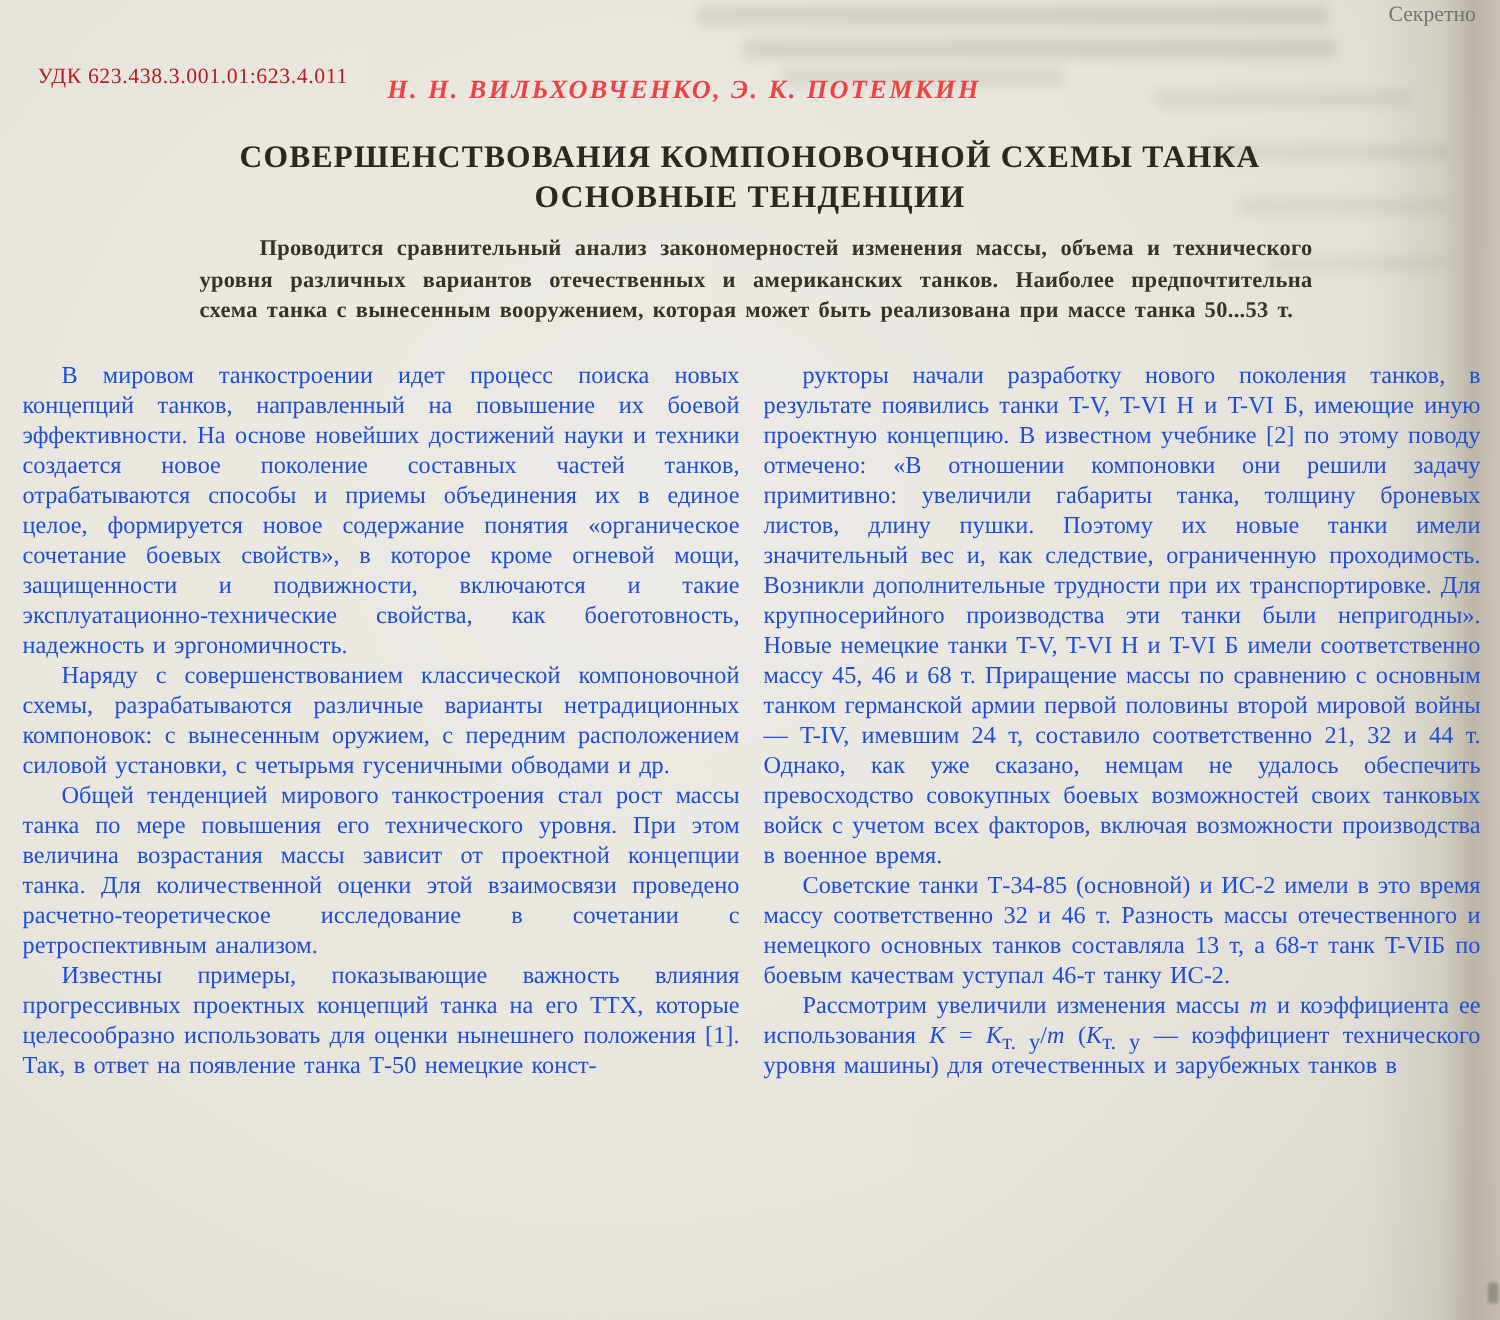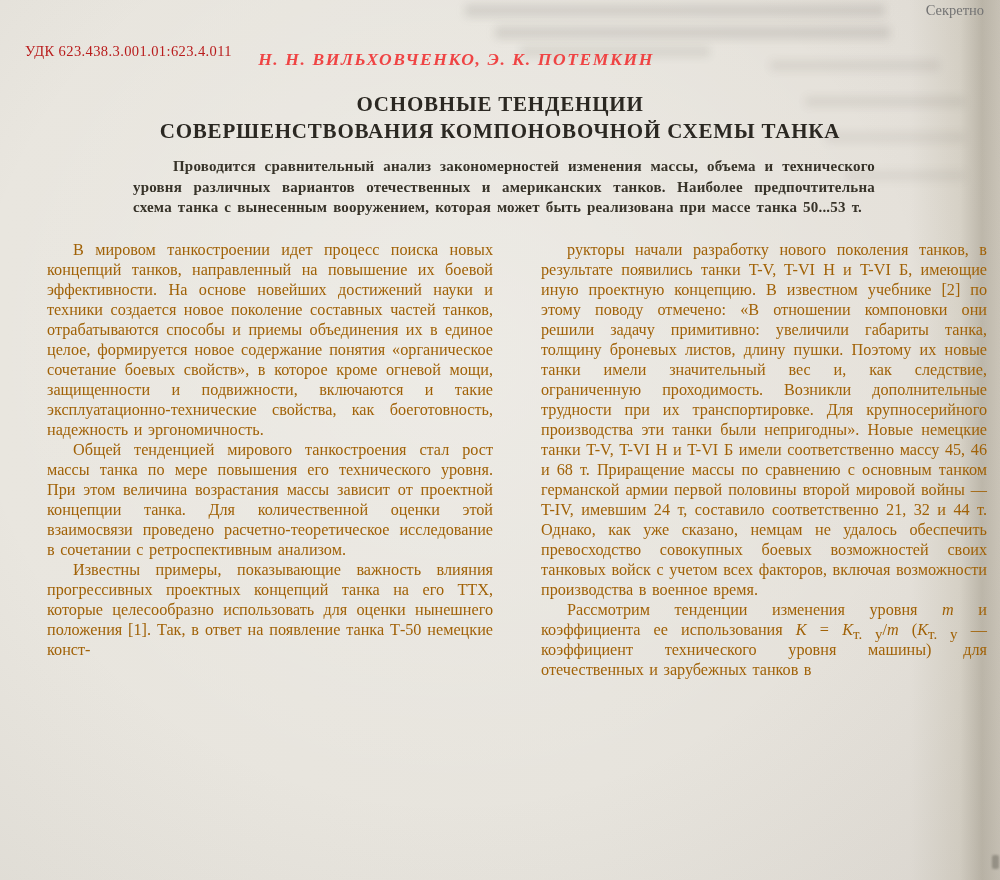--- a/index.html
+++ b/index.html
@@ -14,21 +14,21 @@
   .udk{position:absolute;top:13px;left:25px;font-size:14.5px;letter-spacing:0.4px;color:#b91c1c;margin-top:30px;}
   .secret{position:absolute;top:2px;right:16px;font-size:14.5px;color:#737373;}
   .authors{position:absolute;top:49px;left:0;right:88px;text-align:center;
     font-style:italic;font-weight:bold;font-size:17.5px;letter-spacing:1.6px;color:#ef4444;}
   .title{position:absolute;top:91px;left:0;width:100%;text-align:center;
     font-weight:bold;font-size:21px;line-height:27px;letter-spacing:0.8px;color:#2b2822;}
   .abstract{position:absolute;top:156px;left:133px;width:742px;
     font-size:15px;font-weight:bold;line-height:20.5px;text-align:justify;
     text-indent:40px;letter-spacing:0.2px;word-spacing:2px;color:#373329;}
   .columns{position:absolute;top:240px;left:15px;width:972px;display:flex;gap:16px;}
-  .col{width:478px;font-size:16.2px;line-height:20px;text-align:justify;color:#a16207;word-spacing:1.5px;margin-left:32px;}
+  .col{width:478px;font-size:16.2px;line-height:20px;text-align:justify;color:#1d4ed8;word-spacing:1.5px;}
   .col p{margin:0;text-indent:26px;}
   .col i{font-style:italic;}
   .col sub{font-size:15px;line-height:0;}
   .ghost{position:absolute;background:rgba(105,100,92,0.16);filter:blur(4px);border-radius:3px;pointer-events:none;}
   .g1{top:4px;left:465px;width:420px;height:13px;}
   .g2{top:26px;left:495px;width:395px;height:13px;}
   .g3{top:46px;left:520px;width:190px;height:11px;opacity:.8;}
   .g4{top:60px;left:770px;width:170px;height:11px;opacity:.7;}
   .g5{top:96px;left:805px;width:160px;height:11px;opacity:.7;}
   .g6{top:132px;left:825px;width:140px;height:11px;opacity:.6;}
@@ -49,29 +49,31 @@
 <div class="ghost g6"></div>
 <div class="ghost g7"></div>
 <div class="edgemark"></div>
 
 <div class="secret">Секретно</div>
 <div class="udk">УДК 623.438.3.001.01:623.4.011</div>
 
 <div class="authors">Н. Н. ВИЛЬХОВЧЕНКО,  Э. К. ПОТЕМКИН</div>
 
 <div class="title">
+  <div>СОВЕРШЕНСТВОВАНИЯ КОМПОНОВОЧНОЙ СХЕМЫ ТАНКА</div>
   <div>ОСНОВНЫЕ ТЕНДЕНЦИИ</div>
-  <div>СОВЕРШЕНСТВОВАНИЯ КОМПОНОВОЧНОЙ СХЕМЫ ТАНКА</div>
 </div>
 
 <div class="abstract">Проводится сравнительный анализ закономерностей изменения массы, объема и технического уровня различных вариантов отечественных и американских танков. Наиболее предпочтительна схема танка с вынесенным вооружением, которая может быть реализована при массе танка 50...53 т.</div>
 
 <div class="columns">
   <div class="col">
     <p>В мировом танкостроении идет процесс поиска новых концепций танков, направленный на повышение их боевой эффективности. На основе новейших достижений науки и техники создается новое поколение составных частей танков, отрабатываются способы и приемы объединения их в единое целое, формируется новое содержание понятия «органическое сочетание боевых свойств», в которое кроме огневой мощи, защищенности и подвижности, включаются и такие эксплуатационно-технические свойства, как боеготовность, надежность и эргономичность.</p>
+    <p>Наряду с совершенствованием классической компоновочной схемы, разрабатываются различные варианты нетрадиционных компоновок: с вынесенным оружием, с передним расположением силовой установки, с четырьмя гусеничными обводами и др.</p>
     <p>Общей тенденцией мирового танкостроения стал рост массы танка по мере повышения его технического уровня. При этом величина возрастания массы зависит от проектной концепции танка. Для количественной оценки этой взаимосвязи проведено расчетно-теоретическое исследование в сочетании с ретроспективным анализом.</p>
     <p>Известны примеры, показывающие важность влияния прогрессивных проектных концепций танка на его ТТХ, которые целесообразно использовать для оценки нынешнего положения [1]. Так, в ответ на появление танка Т-50 немецкие конст-</p>
   </div>
   <div class="col">
     <p>рукторы начали разработку нового поколения танков, в результате появились танки T-V, T-VI H и T-VI Б, имеющие иную проектную концепцию. В известном учебнике [2] по этому поводу отмечено: «В отношении компоновки они решили задачу примитивно: увеличили габариты танка, толщину броневых листов, длину пушки. Поэтому их новые танки имели значительный вес и, как следствие, ограниченную проходимость. Возникли дополнительные трудности при их транспортировке. Для крупносерийного производства эти танки были непригодны». Новые немецкие танки T-V, T-VI H и T-VI Б имели соответственно массу 45, 46 и 68 т. Приращение массы по сравнению с основным танком германской армии первой половины второй мировой войны — T-IV, имевшим 24 т, составило соответственно 21, 32 и 44 т. Однако, как уже сказано, немцам не удалось обеспечить превосходство совокупных боевых возможностей своих танковых войск с учетом всех факторов, включая возможности производства в военное время.</p>
-    <p><span>Рассмотрим тенденции изменения уровня </span><i>m</i><span> и коэффициента ее использования </span><i>K</i><span> = </span><i>K</i><sub>т. у</sub><span>/</span><i>m</i><span> (</span><i>K</i><sub>т. у</sub><span> — коэффициент технического уровня машины) для отечественных и зарубежных танков в</span></p>
+    <p>Советские танки Т-34-85 (основной) и ИС-2 имели в это время массу соответственно 32 и 46 т. Разность массы отечественного и немецкого основных танков составляла 13 т, а 68-т танк T-VIБ по боевым качествам уступал 46-т танку ИС-2.</p>
+    <p><span>Рассмотрим увеличили изменения массы </span><i>m</i><span> и коэффициента ее использования </span><i>K</i><span> = </span><i>K</i><sub>т. у</sub><span>/</span><i>m</i><span> (</span><i>K</i><sub>т. у</sub><span> — коэффициент технического уровня машины) для отечественных и зарубежных танков в</span></p>
   </div>
 </div>
 
 </body></html>

